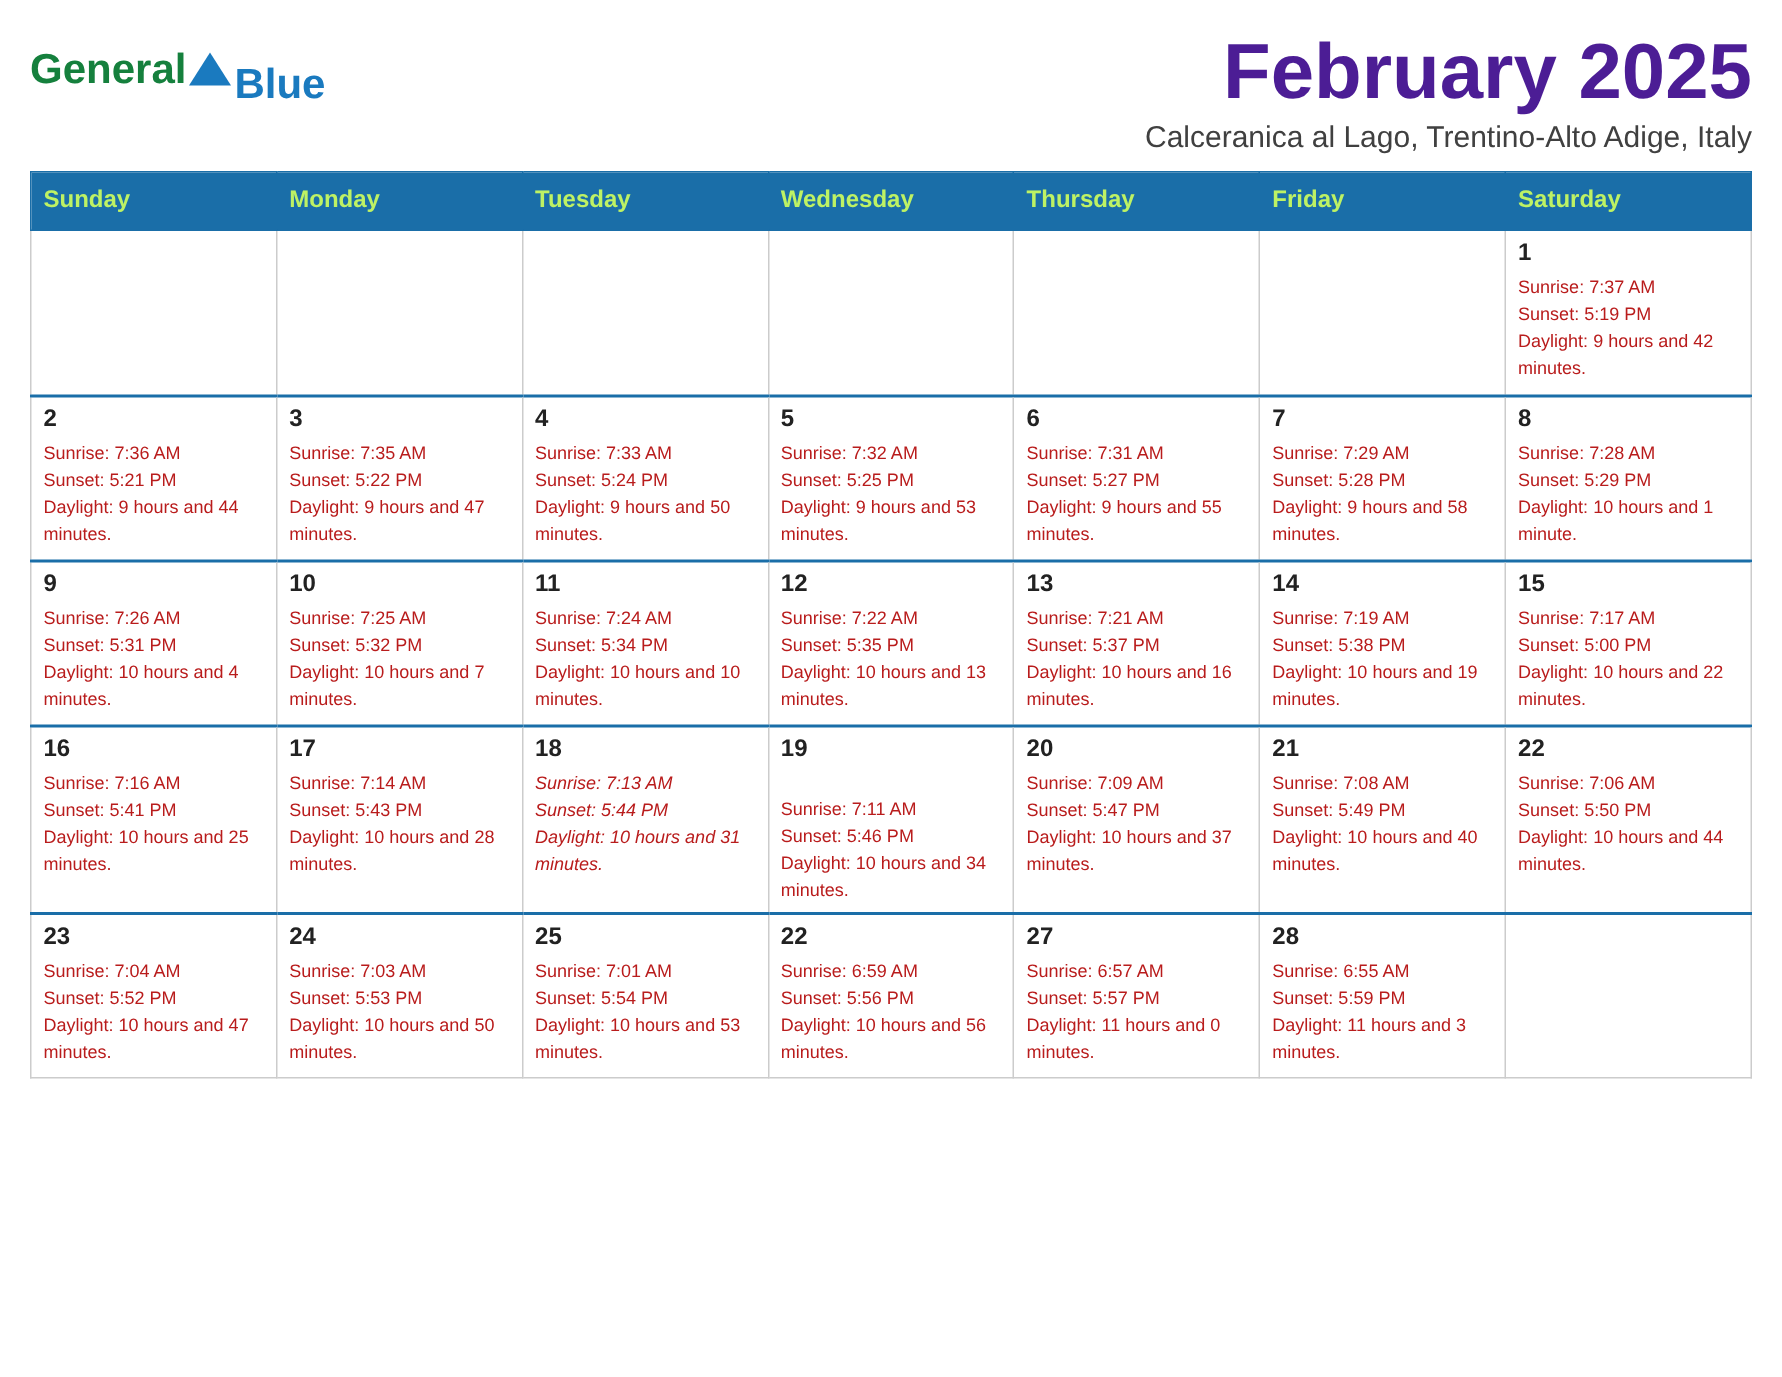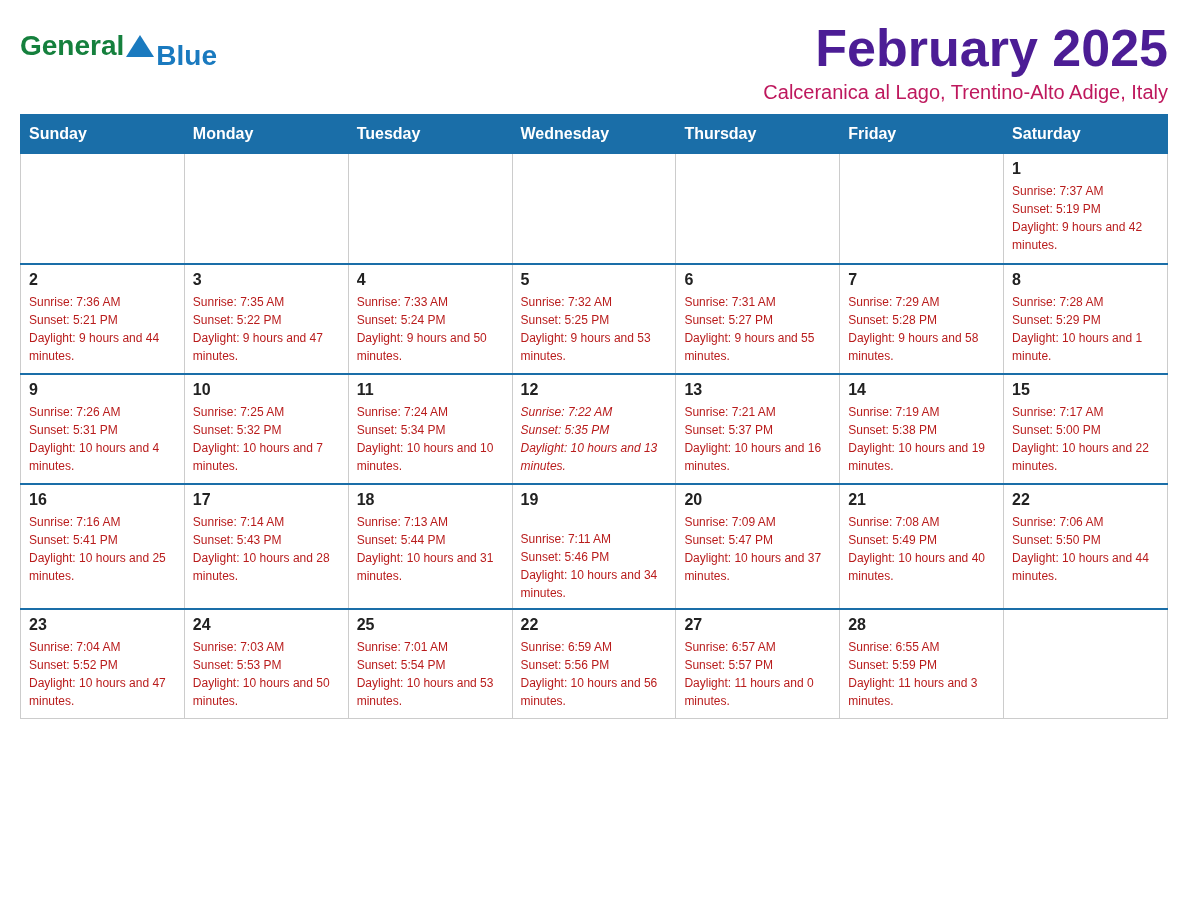--- a/index.html
+++ b/index.html
@@ -53,31 +53,31 @@
       text-align: right;
     }
     .month-title {
       font-size: 52px;
       font-weight: bold;
       color: #4c1d95;
       line-height: 1.1;
     }
     .location-title {
       font-size: 20px;
-      color: #be185d;
+      color: #404040;
       margin-top: 4px;
     }
     .calendar {
       width: 100%;
       border-collapse: collapse;
       margin-top: 10px;
     }
     .calendar th {
       background-color: #1a6ea8;
-      color: #ffffff;
+      color: #bef264;
       font-size: 16px;
       font-weight: bold;
       padding: 10px 8px;
       text-align: left;
       border: 1px solid #1a6ea8;
     }
     .calendar td {
       border: 1px solid #ccc;
       vertical-align: top;
       padding: 6px 8px;
@@ -207,21 +207,21 @@
 Daylight: 10 hours and 7 minutes.</div>
         </td>
         <td>
           <div class="day-number">11</div>
           <div class="day-info" style="white-space: pre-line;">Sunrise: 7:24 AM
 Sunset: 5:34 PM
 Daylight: 10 hours and 10 minutes.</div>
         </td>
         <td>
           <div class="day-number">12</div>
-          <div class="day-info" style="white-space: pre-line; font-style: italic;">Sunrise: 7:22 AM
+          <div class="day-info" style="white-space: pre-line;">Sunrise: 7:22 AM
 Sunset: 5:35 PM
 Daylight: 10 hours and 13 minutes.</div>
         </td>
         <td>
           <div class="day-number">13</div>
           <div class="day-info" style="white-space: pre-line;">Sunrise: 7:21 AM
 Sunset: 5:37 PM
 Daylight: 10 hours and 16 minutes.</div>
         </td>
         <td>
@@ -245,21 +245,21 @@
 Daylight: 10 hours and 25 minutes.</div>
         </td>
         <td>
           <div class="day-number">17</div>
           <div class="day-info" style="white-space: pre-line;">Sunrise: 7:14 AM
 Sunset: 5:43 PM
 Daylight: 10 hours and 28 minutes.</div>
         </td>
         <td>
           <div class="day-number">18</div>
-          <div class="day-info" style="white-space: pre-line;">Sunrise: 7:13 AM
+          <div class="day-info" style="white-space: pre-line; font-style: italic;">Sunrise: 7:13 AM
 Sunset: 5:44 PM
 Daylight: 10 hours and 31 minutes.</div>
         </td>
         <td>
           <div class="day-number">19</div>
           <div class="day-info" style="white-space: pre-line; margin-top: 21px;">Sunrise: 7:11 AM
 Sunset: 5:46 PM
 Daylight: 10 hours and 34 minutes.</div>
         </td>
         <td>

